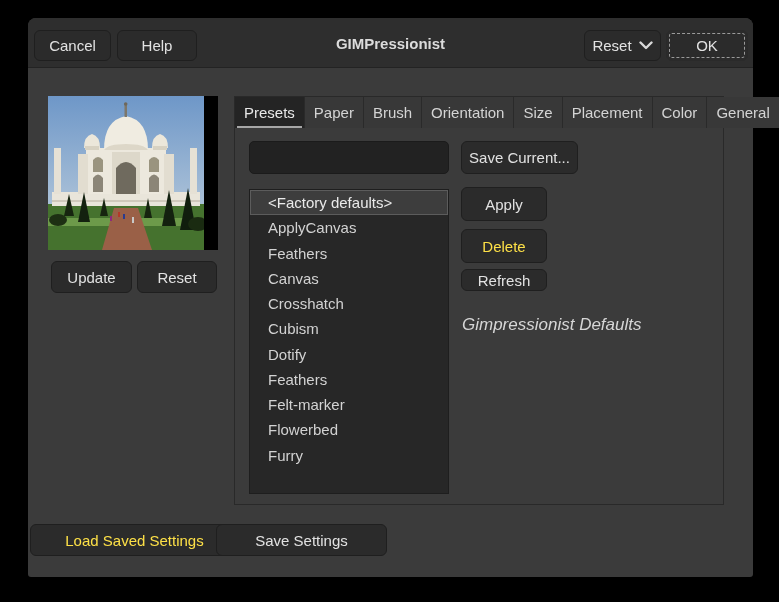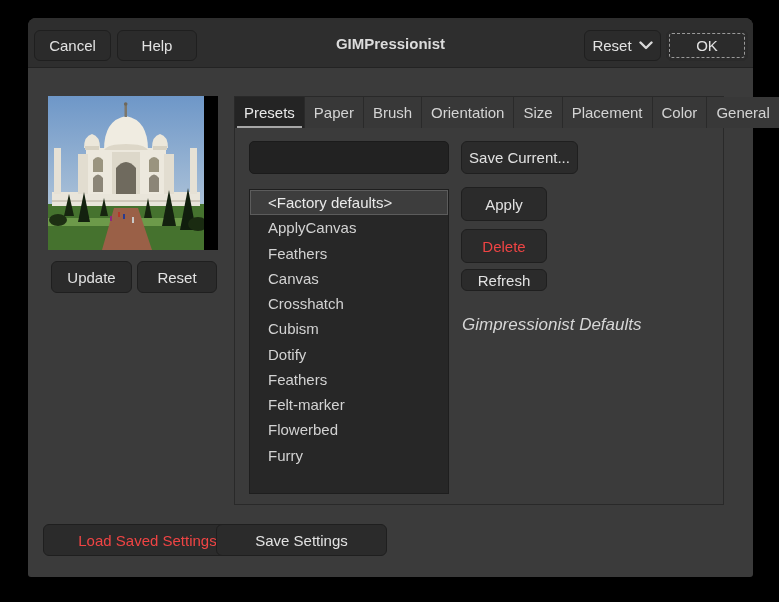--- a/index.html
+++ b/index.html
@@ -9,21 +9,21 @@
 
   .dialog { position:absolute; left:28px; top:18px; width:725px; height:559px;
     background:#3b3b3b; border-radius:8px 8px 3px 3px; }
 
   
   .hdr { position:absolute; left:0; top:0; width:725px; height:50px;
     background:#2e2e2e; border-radius:8px 8px 0 0; border-bottom:1px solid #232323; }
   .btn { display:flex; align-items:center; justify-content:center; gap:7px;
     background:#2b2b2b; border:1px solid #1f1f1f; border-radius:6px;
     color:#e2e2e2; font-size:15px; cursor:pointer; position:absolute; }
-  .btn.disabled { color:#ef4444; cursor:default; }
+  .btn.disabled { color:#fde047; cursor:default; }
   .hdr .btn { top:12px; height:31px; }
   .btn-cancel { left:6px;  width:77px; }
   .btn-help   { left:89px; width:80px; }
   .dlg-title  { position:absolute; left:0; top:0; width:725px; height:50px;
     display:flex; align-items:center; justify-content:center;
     color:#dcdcdc; font-size:15px; font-weight:bold; }
   .btn-resetmenu { left:556px; width:77px; }
   .btn-ok { left:638px; width:82px; border-color:#2a2a2a;
     outline:1px dashed #9a9a9a; outline-offset:-4px; }
   .chev { width:14px; height:9px; display:block; }
@@ -61,21 +61,21 @@
     box-shadow:inset 0 0 0 1px #5c5c5c; }
 
   .btn-apply   { left:226px; top:90px;  width:86px; height:34px; }
   .btn-delete  { left:226px; top:132px; width:86px; height:34px; }
   .btn-refresh { left:226px; top:172px; width:86px; height:22px; }
   .preset-desc { position:absolute; left:227px; top:218px;
     color:#d6d6d6; font-size:17px; font-style:italic; }
 
   
   .ftr .btn { top:506px; height:32px; }
-  .btn-load { left:15px;  width:200px;padding-left:9px; }
+  .btn-load { left:2px;  width:200px;padding-left:9px; }
   .btn-save { left:188px; width:171px; }
 </style>
 </head>
 <body>
 
 <div class="stage">
   <div class="dialog">
 
     <div class="hdr">
       <div class="dlg-title">GIMPressionist</div>

